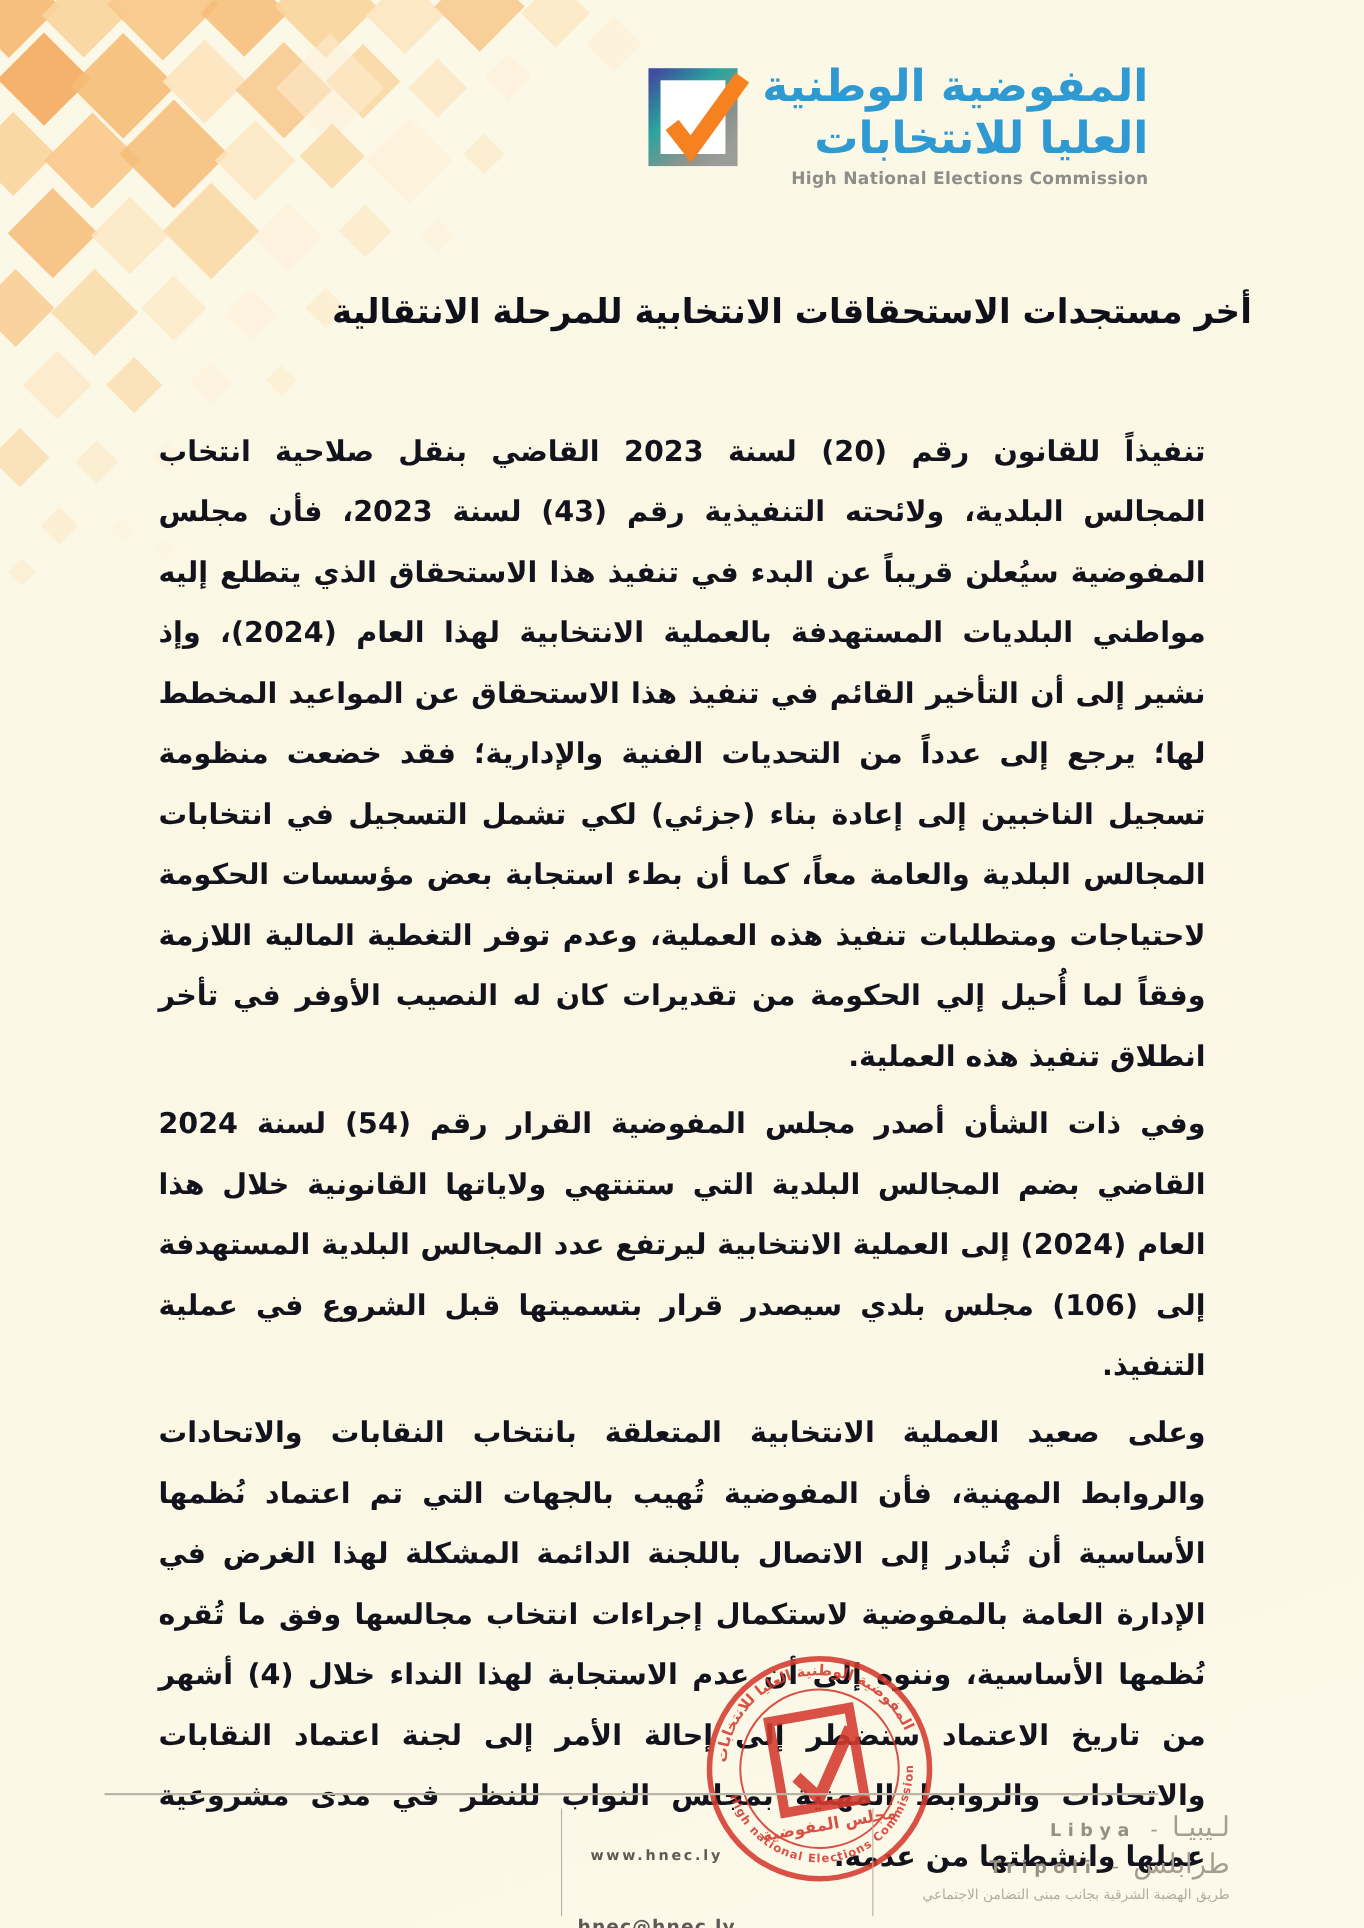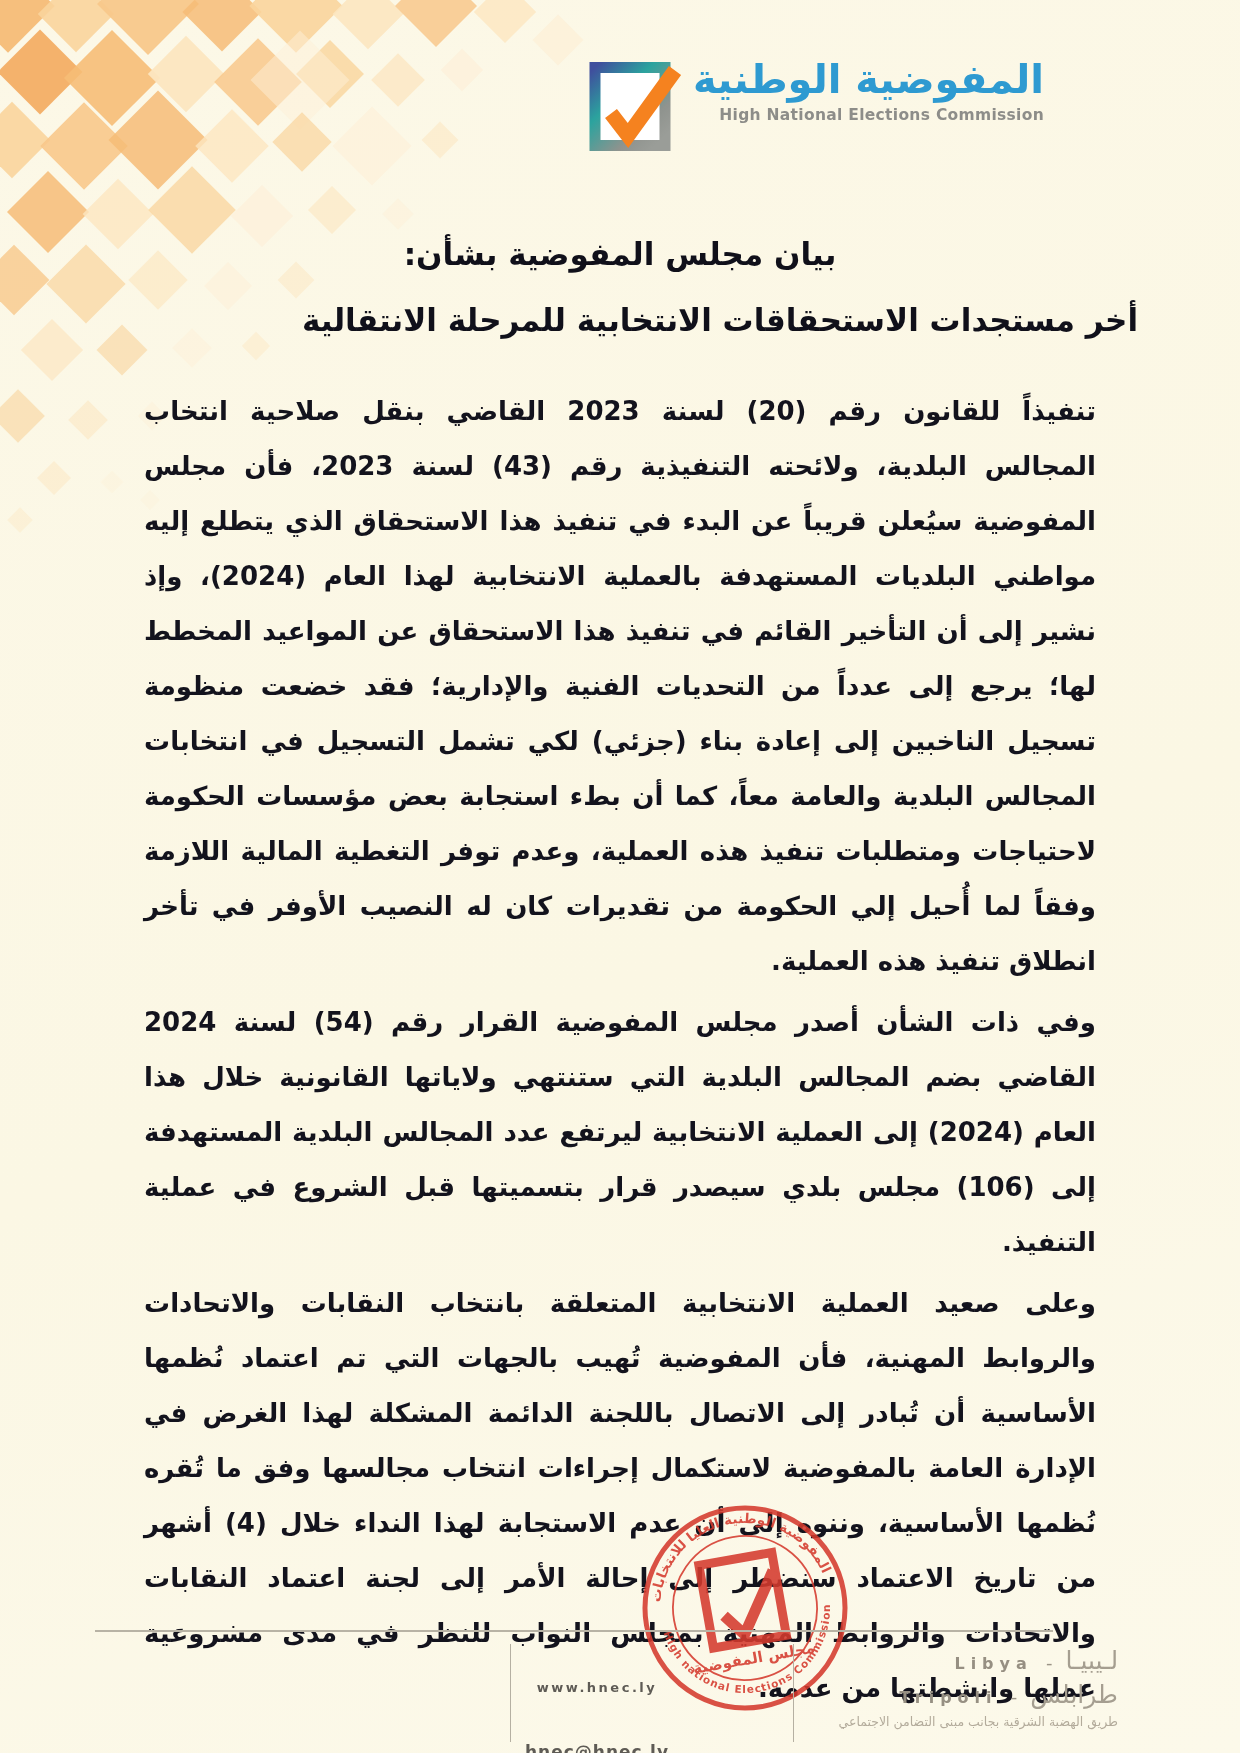--- a/index.html
+++ b/index.html
@@ -104,26 +104,26 @@
           <stop offset="0.38" stop-color="#2ba39e"></stop>
           <stop offset="0.78" stop-color="#8f938e"></stop>
           <stop offset="1" stop-color="#9a9d98"></stop>
         </linearGradient>
       </defs>
       <rect x="8" y="10" width="70" height="78" fill="#ffffff" stroke="url(#lg1)" stroke-width="11"></rect>
       <path d="M 24 56 L 41 78 L 88 13" fill="none" stroke="#f5821f" stroke-width="15"></path>
     </svg>
     <div class="logo-text">
       <div class="logo-ar">المفوضية الوطنية</div>
+      <div class="logo-ar">العليا للانتخابات</div>
       <div class="logo-en">High National Elections Commission</div>
     </div>
   </div>
 
   <div class="title">
-    <div class="t1">بيان مجلس المفوضية بشأن:</div>
     <div class="t2">أخر مستجدات الاستحقاقات الانتخابية للمرحلة الانتقالية</div>
   </div>
 
   <main class="body-text">
     <p>تنفيذاً للقانون رقم (20) لسنة 2023 القاضي بنقل صلاحية انتخاب المجالس البلدية، ولائحته التنفيذية رقم (43) لسنة 2023، فأن مجلس المفوضية سيُعلن قريباً عن البدء في تنفيذ هذا الاستحقاق الذي يتطلع إليه مواطني البلديات المستهدفة بالعملية الانتخابية لهذا العام (2024)، وإذ نشير إلى أن التأخير القائم في تنفيذ هذا الاستحقاق عن المواعيد المخطط لها؛ يرجع إلى عدداً من التحديات الفنية والإدارية؛ فقد خضعت منظومة تسجيل الناخبين إلى إعادة بناء (جزئي) لكي تشمل التسجيل في انتخابات المجالس البلدية والعامة معاً، كما أن بطء استجابة بعض مؤسسات الحكومة لاحتياجات ومتطلبات تنفيذ هذه العملية، وعدم توفر التغطية المالية اللازمة وفقاً لما أُحيل إلي الحكومة من تقديرات كان له النصيب الأوفر في تأخر انطلاق تنفيذ هذه العملية.</p>
     <p>وفي ذات الشأن أصدر مجلس المفوضية القرار رقم (54) لسنة 2024 القاضي بضم المجالس البلدية التي ستنتهي ولاياتها القانونية خلال هذا العام (2024) إلى العملية الانتخابية ليرتفع عدد المجالس البلدية المستهدفة إلى (106) مجلس بلدي سيصدر قرار بتسميتها قبل الشروع في عملية التنفيذ.</p>
     <p>وعلى صعيد العملية الانتخابية المتعلقة بانتخاب النقابات والاتحادات والروابط المهنية، فأن المفوضية تُهيب بالجهات التي تم اعتماد نُظمها الأساسية أن تُبادر إلى الاتصال باللجنة الدائمة المشكلة لهذا الغرض في الإدارة العامة بالمفوضية لاستكمال إجراءات انتخاب مجالسها وفق ما تُقره نُظمها الأساسية، وننوه إلى أن عدم الاستجابة لهذا النداء خلال (4) أشهر من تاريخ الاعتماد سنضطر إلى إحالة الأمر إلى لجنة اعتماد النقابات والاتحادات والروابط المهنية بمجلس النواب للنظر في مدى مشروعية عملها وانشطتها من عدمه.</p>
   </main>
 
   <div class="stamp">

